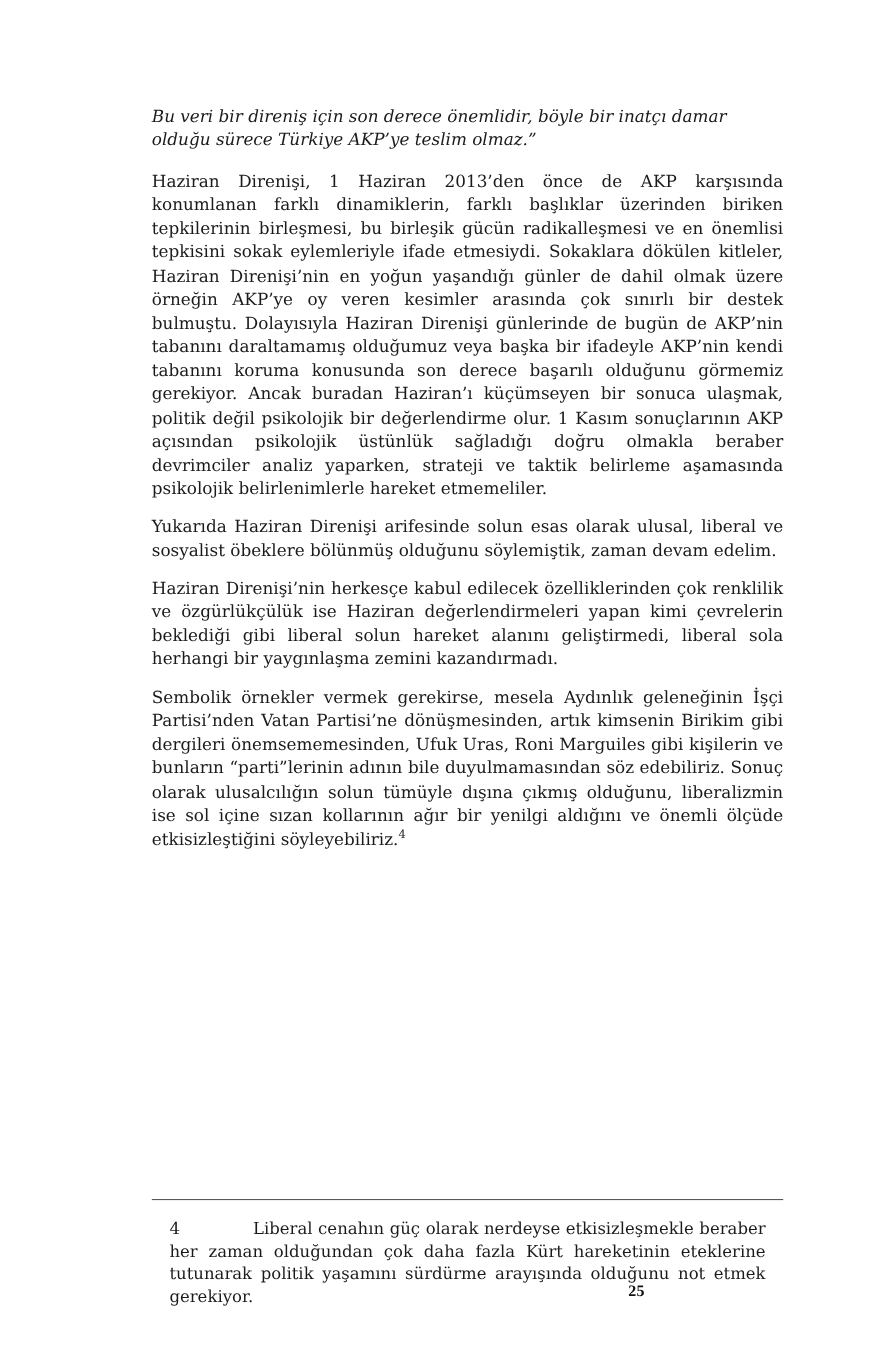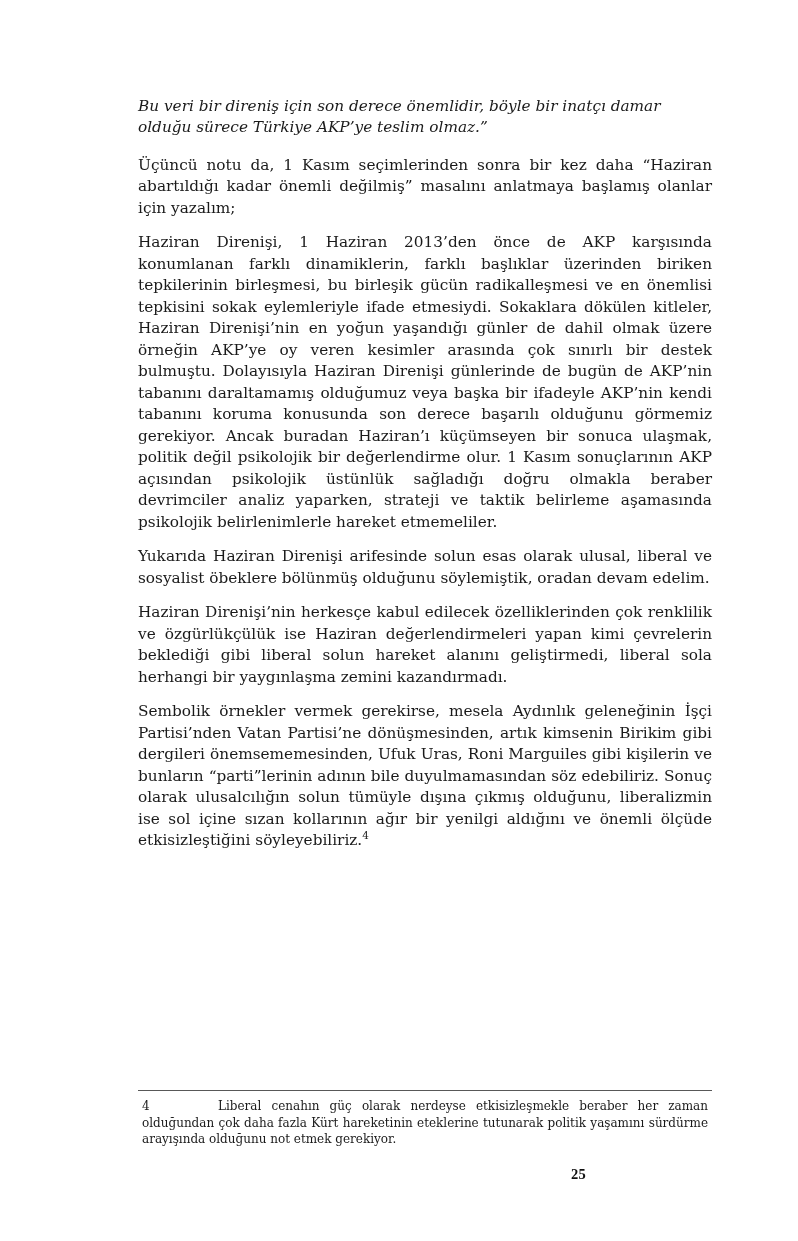--- a/index.html
+++ b/index.html
@@ -52,24 +52,24 @@
     top: 1090px;
     width: 574px;
   }
   .footnote-rule {
     width: 100%;
     height: 1px;
     background: #585858;
     margin-bottom: 7px;
   }
   .footnote {
-    font-size: 12px;
+    font-size: 15px;
     line-height: 1.38;
     text-align: justify;
-    margin: 4px;
+    margin: 16px;
   }
   .footnote .fn-num {
     display: inline-block;
     width: 76px;
   }
   .page-number {
     position: absolute;
     right: 86px;
     top: 1166px;
     font-family: Liberation Serif, serif;
@@ -86,25 +86,24 @@
 </style>
 </head>
 <body>
 
 <div class="page">
 
   <div class="text-column">
 
     <p class="epigraph">Bu veri bir direniş için son derece önemlidir, böyle bir inatçı damar olduğu sürece Türkiye AKP’ye teslim olmaz.”</p>
 
-    <p class="para">Üçüncü notu da, 1 Kasım seçimlerinden sonra bir kez daha “Haziran abartıldığı kadar önemli değilmiş” masalını anlatmaya başlamış olanlar için yazalım;</p>
 
     <p class="para">Haziran Direnişi, 1 Haziran 2013’den önce de AKP karşısında konumlanan farklı dinamiklerin, farklı başlıklar üzerinden biriken tepkilerinin birleşmesi, bu birleşik gücün radikalleşmesi ve en önemlisi tepkisini sokak eylemleriyle ifade etmesiydi. Sokaklara dökülen kitleler, Haziran Direnişi’nin en yoğun yaşandığı günler de dahil olmak üzere örneğin AKP’ye oy veren kesimler arasında çok sınırlı bir destek bulmuştu. Dolayısıyla Haziran Direnişi günlerinde de bugün de AKP’nin tabanını daraltamamış olduğumuz veya başka bir ifadeyle AKP’nin kendi tabanını koruma konusunda son derece başarılı olduğunu görmemiz gerekiyor. Ancak buradan Haziran’ı küçümseyen bir sonuca ulaşmak, politik değil psikolojik bir değerlendirme olur. 1 Kasım sonuçlarının AKP açısından psikolojik üstünlük sağladığı doğru olmakla beraber devrimciler analiz yaparken, strateji ve taktik belirleme aşamasında psikolojik belirlenimlerle hareket etmemeliler.</p>
 
-    <p class="para">Yukarıda Haziran Direnişi arifesinde solun esas olarak ulusal, liberal ve sosyalist öbeklere bölünmüş olduğunu söylemiştik, oradan devam edelim.</p>
+    <p class="para">Yukarıda Haziran Direnişi arifesinde solun esas olarak ulusal, liberal ve sosyalist öbeklere bölünmüş olduğunu söylemiştik, zaman devam edelim.</p>
 
 
     <p class="para">Haziran Direnişi’nin herkesçe kabul edilecek özelliklerinden çok renklilik ve özgürlükçülük ise Haziran değerlendirmeleri yapan kimi çevrelerin beklediği gibi liberal solun hareket alanını geliştirmedi, liberal sola herhangi bir yaygınlaşma zemini kazandırmadı.</p>
 
     <p class="para"><span>Sembolik örnekler vermek gerekirse, mesela Aydınlık geleneğinin İşçi Partisi’nden Vatan Partisi’ne dönüşmesinden, artık kimsenin Birikim gibi dergileri önemsememesinden, Ufuk Uras, Roni Marguiles gibi kişilerin ve bunların “parti”lerinin adının bile duyulmamasından söz edebiliriz. Sonuç olarak ulusalcılığın solun tümüyle dışına çıkmış olduğunu, liberalizmin ise sol içine sızan kollarının ağır bir yenilgi aldığını ve önemli ölçüde etkisizleştiğini söyleyebiliriz.</span><sup>4</sup></p>
 
   </div>
 
   <div class="footnote-area">
     <div class="footnote-rule"></div>

